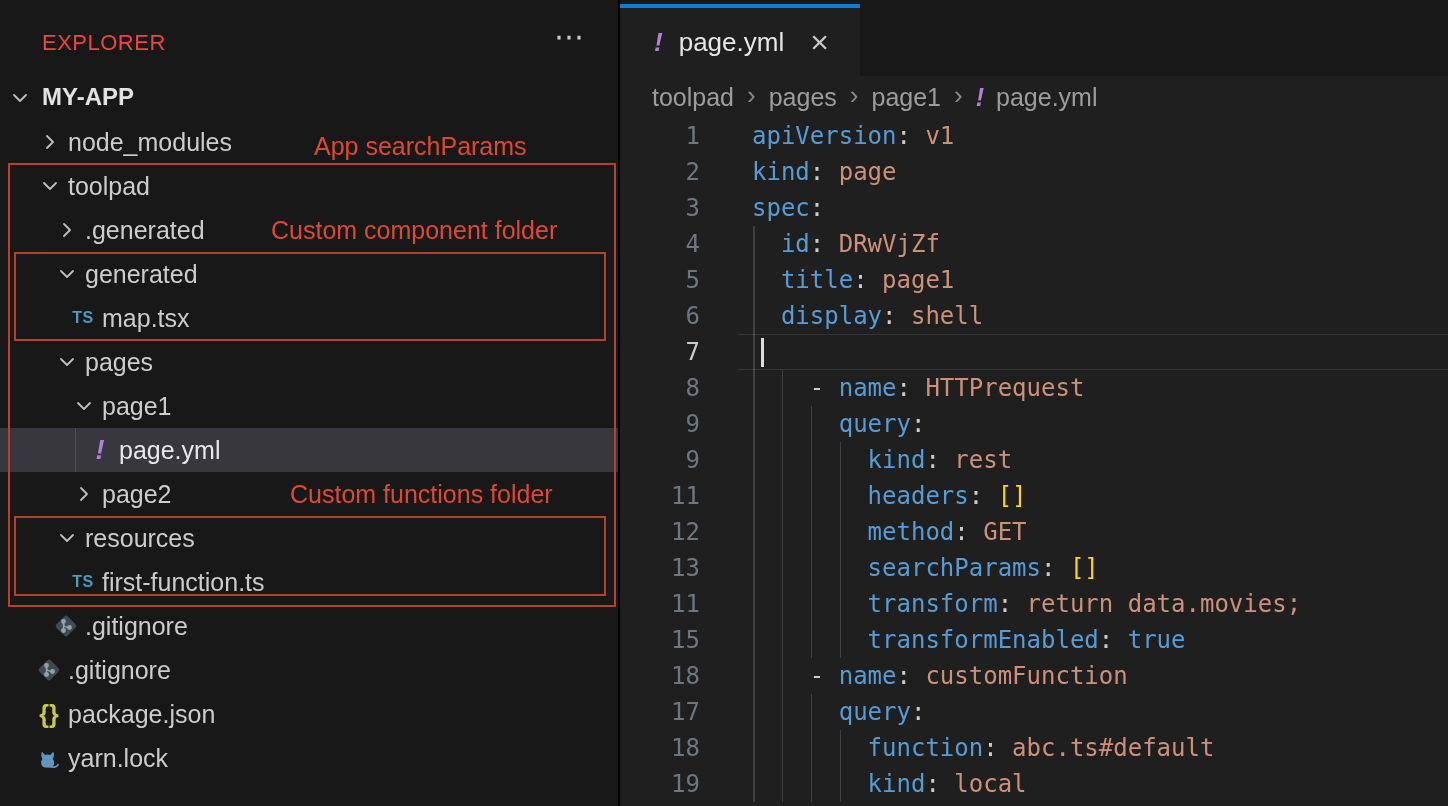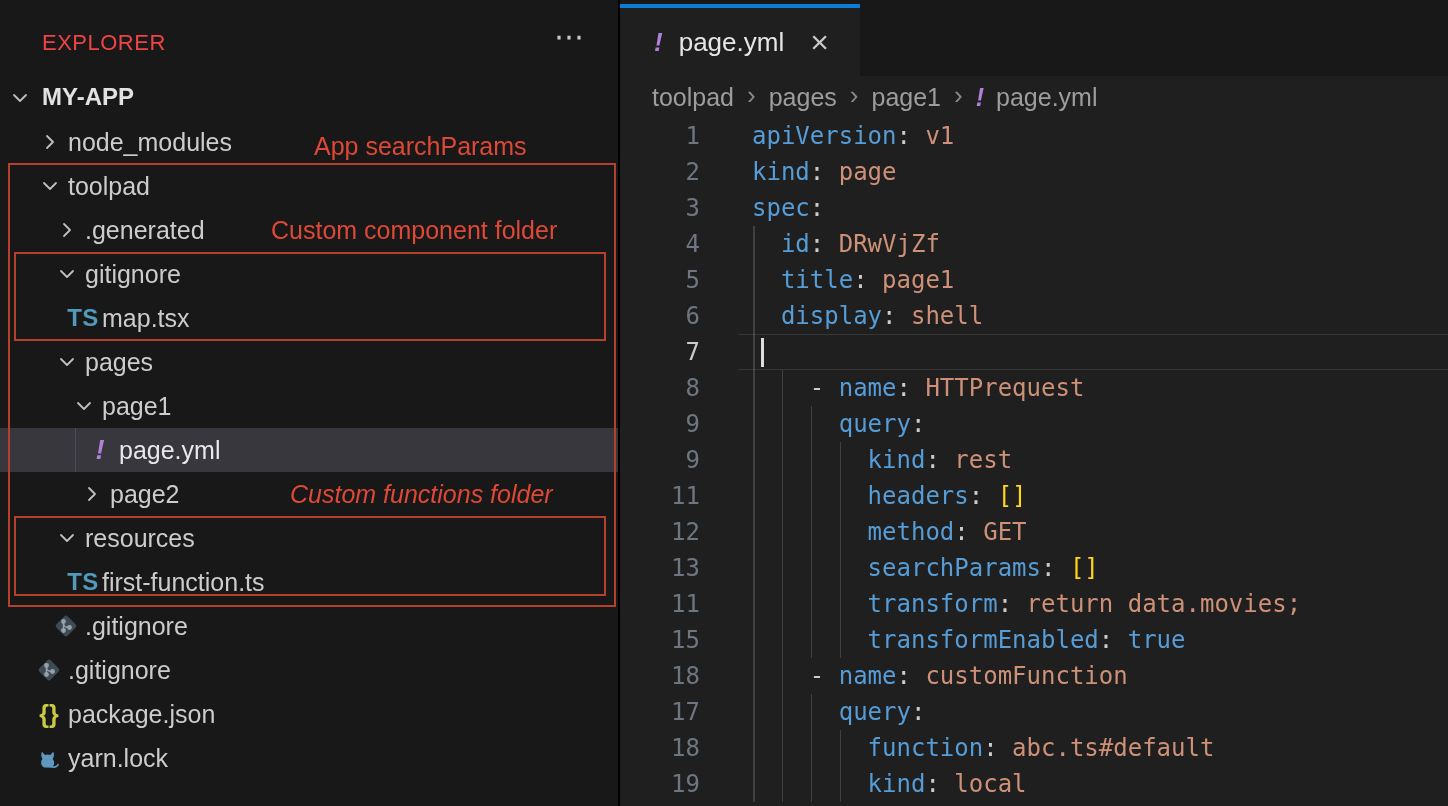--- a/index.html
+++ b/index.html
@@ -12,21 +12,21 @@
   .sb-section{position:absolute;left:0;top:76px;width:100%;height:44px;}
   .sb-section .chev{position:absolute;left:10px;top:12px;}
   .sb-section .lbl{position:absolute;left:42px;top:7px;font-size:24px;font-weight:bold;color:#e2e2e2;}
   .tree-row{position:absolute;left:0;width:100%;height:44px;}
   .tree-row.sel{background:var(--row-selected);}
   .tree-row .chev{position:absolute;top:12px;}
   .tree-row .ficon{position:absolute;top:0;height:44px;display:flex;align-items:center;justify-content:center;width:34px;}
   .tree-row .lbl{position:absolute;top:0;line-height:44px;font-size:25px;color:#cccccc;white-space:nowrap;}
   .tree-row.sel .lbl{color:#e8e8e8;}
   .tree-guide{position:absolute;top:0;bottom:0;width:1px;background:var(--tree-guide);}
-  .icon-ts{font-size:24px;font-weight:bold;color:var(--icon-ts);letter-spacing:.5px;}
+  .icon-ts{font-size:16px;font-weight:bold;color:var(--icon-ts);letter-spacing:.5px;}
   .icon-json{font-size:25px;font-weight:600;color:var(--icon-json);}
   .icon-yml{font-size:27px;font-weight:bold;font-style:italic;color:var(--icon-yml);}
   .anno-box{position:absolute;border:2px solid var(--anno-box);pointer-events:none;}
   .anno-lbl{position:absolute;font-size:25px;color:var(--anno-red);white-space:nowrap;pointer-events:none;}
   
   .editor{position:absolute;left:620px;top:0;width:828px;height:806px;background:var(--bg-editor);}
   .tabbar{position:absolute;left:0;top:0;width:100%;height:76px;background:var(--bg-tabbar);}
   .tab{position:absolute;left:0;top:4px;height:72px;width:240px;background:var(--bg-editor);border-top:4px solid var(--accent);box-sizing:border-box;display:flex;align-items:center;padding:0 24px 0 34px;cursor:pointer;}
   .tab .icon-yml{font-size:26px;}
   .tab-label{font-size:26px;color:#e6e6e6;margin-left:16px;}
@@ -75,21 +75,21 @@
         <div class="tree-row" style="top: 208px;">
           <span class="chev" style="left: 57px;"><svg width="20" height="20" viewBox="0 0 20 20" fill="none" stroke="#bfbfbf" stroke-width="1.8" stroke-linecap="round" stroke-linejoin="round">
               <polyline points="7,4 13,10 7,16"></polyline>
             </svg></span>
           <span class="lbl" style="left: 85px;">.generated</span>
         </div>
         <div class="tree-row" style="top: 252px;">
           <span class="chev" style="left: 57px;"><svg width="20" height="20" viewBox="0 0 20 20" fill="none" stroke="#bfbfbf" stroke-width="1.8" stroke-linecap="round" stroke-linejoin="round">
               <polyline points="4,7 10,13 16,7"></polyline>
             </svg></span>
-          <span class="lbl" style="left: 85px;">gitignore</span>
+          <span class="lbl" style="left: 85px;">generated</span>
         </div>
         <div class="tree-row" style="top: 296px;">
           <span class="ficon" style="left: 66px;">
             <span class="icon-ts">TS</span>
           </span>
           <span class="lbl" style="left: 102px;">map.tsx</span>
         </div>
         <div class="tree-row" style="top: 340px;">
           <span class="chev" style="left: 57px;"><svg width="20" height="20" viewBox="0 0 20 20" fill="none" stroke="#bfbfbf" stroke-width="1.8" stroke-linecap="round" stroke-linejoin="round">
               <polyline points="4,7 10,13 16,7"></polyline>
@@ -102,21 +102,21 @@
             </svg></span>
           <span class="lbl" style="left: 102px;">page1</span>
         </div>
         <div class="tree-row sel" style="top: 428px;">
           <div class="tree-guide" style="left: 75px;"></div>
           <span class="ficon" style="left: 83px;">
             <span class="icon-yml">!</span>
           </span>
           <span class="lbl" style="left: 119px;">page.yml</span>
         </div>
-        <div class="tree-row" style="top: 472px; margin-left: 8px;">
+        <div class="tree-row" style="top: 472px;">
           <span class="chev" style="left: 74px;"><svg width="20" height="20" viewBox="0 0 20 20" fill="none" stroke="#bfbfbf" stroke-width="1.8" stroke-linecap="round" stroke-linejoin="round">
               <polyline points="7,4 13,10 7,16"></polyline>
             </svg></span>
           <span class="lbl" style="left: 102px;">page2</span>
         </div>
         <div class="tree-row" style="top: 516px; text-decoration: underline;">
           <span class="chev" style="left: 57px;"><svg width="20" height="20" viewBox="0 0 20 20" fill="none" stroke="#bfbfbf" stroke-width="1.8" stroke-linecap="round" stroke-linejoin="round">
               <polyline points="4,7 10,13 16,7"></polyline>
             </svg></span>
           <span class="lbl" style="left: 85px;">resources</span>
@@ -171,21 +171,21 @@
           </span>
           <span class="lbl" style="left: 68px;">yarn.lock</span>
         </div>
       </div>
     <div id="annos">
         <div class="anno-box" style="left: 8px; top: 163px; width: 604px; height: 440px;"></div>
         <div class="anno-box" style="left: 14px; top: 252px; width: 588px; height: 85px;"></div>
         <div class="anno-box" style="left: 14px; top: 516px; width: 588px; height: 76px;"></div>
         <div class="anno-lbl" style="left: 314px; top: 132px;">App searchParams</div>
         <div class="anno-lbl" style="left: 271px; top: 216px;">Custom component folder</div>
-        <div class="anno-lbl" style="left: 290px; top: 480px; font-style: italic;">Custom functions folder</div>
+        <div class="anno-lbl" style="left: 290px; top: 480px;">Custom functions folder</div>
       </div>
   </aside>
 
   <main class="editor">
     <div class="tabbar">
       <div class="tab">
         <span class="icon-yml">!</span>
         <span class="tab-label">page.yml</span>
         <span class="tab-close">×</span>
       </div>

